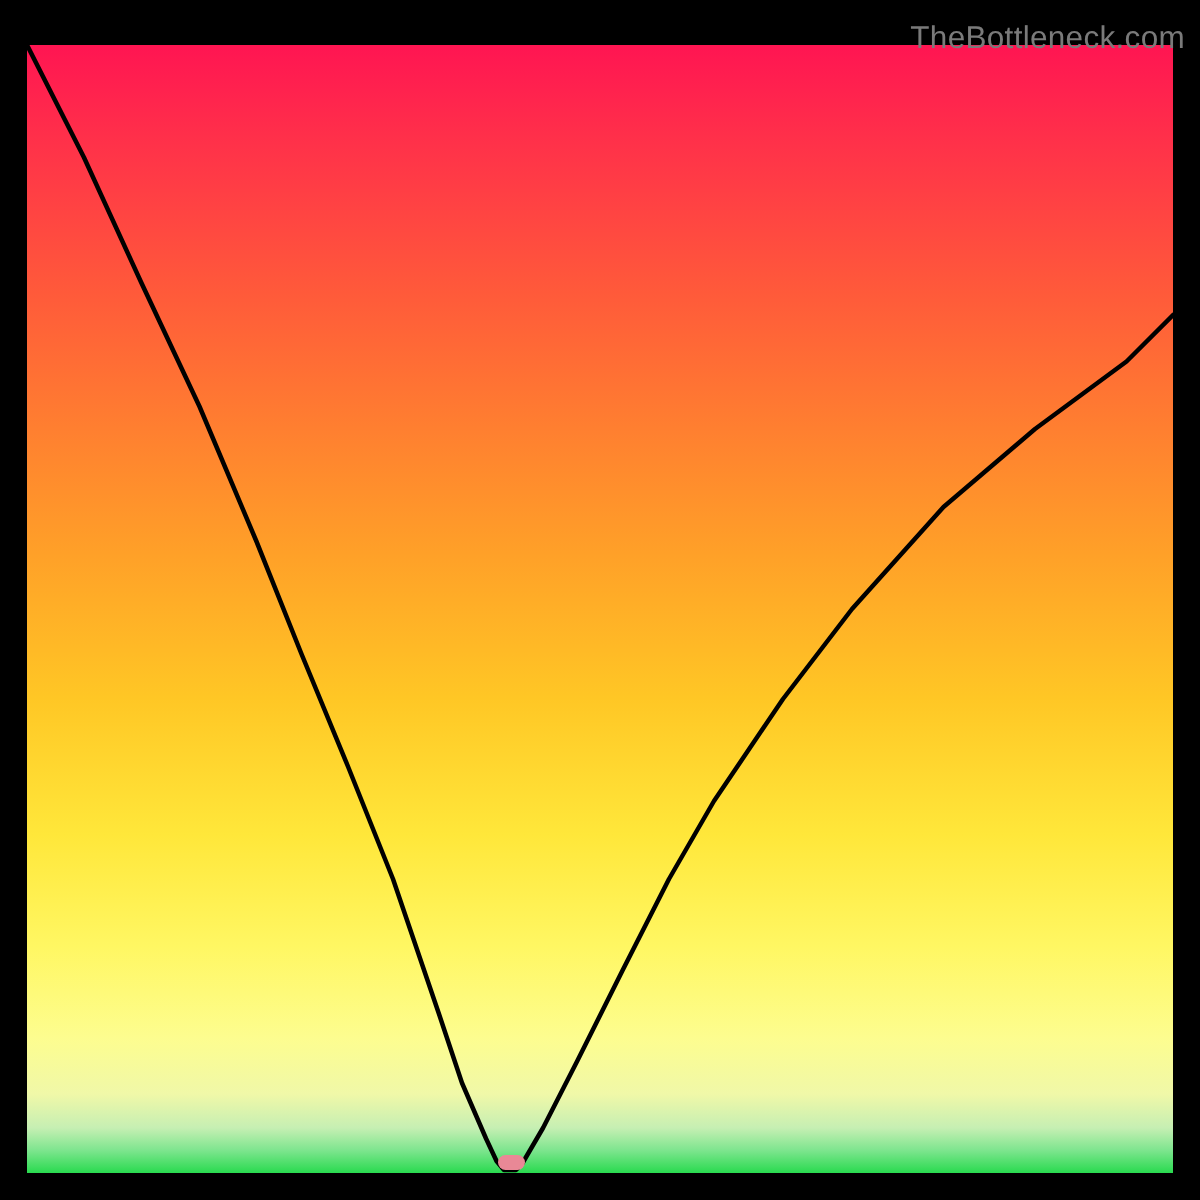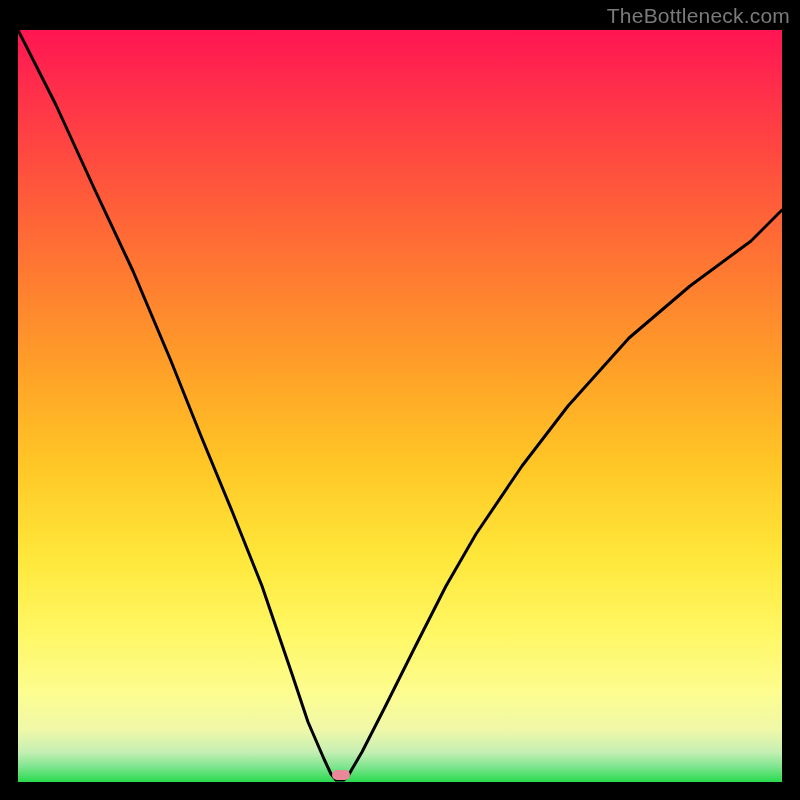--- a/index.html
+++ b/index.html
@@ -5,21 +5,21 @@
   html, body {
     margin: 0;
     padding: 0;
     width: 800px;
     height: 800px;
     background: #000000;
     font-family: Arial, Helvetica, sans-serif;
   }
   .watermark {
     position: absolute;
-    top: 4px;
+    top: 14px;
     right: 10px;
     color: #7a7a7a;
     font-size: 21px;
     font-weight: 400;
     letter-spacing: 0.2px;
     z-index: 10;
   }
   .frame {
     position: absolute;
     left: 18px;

